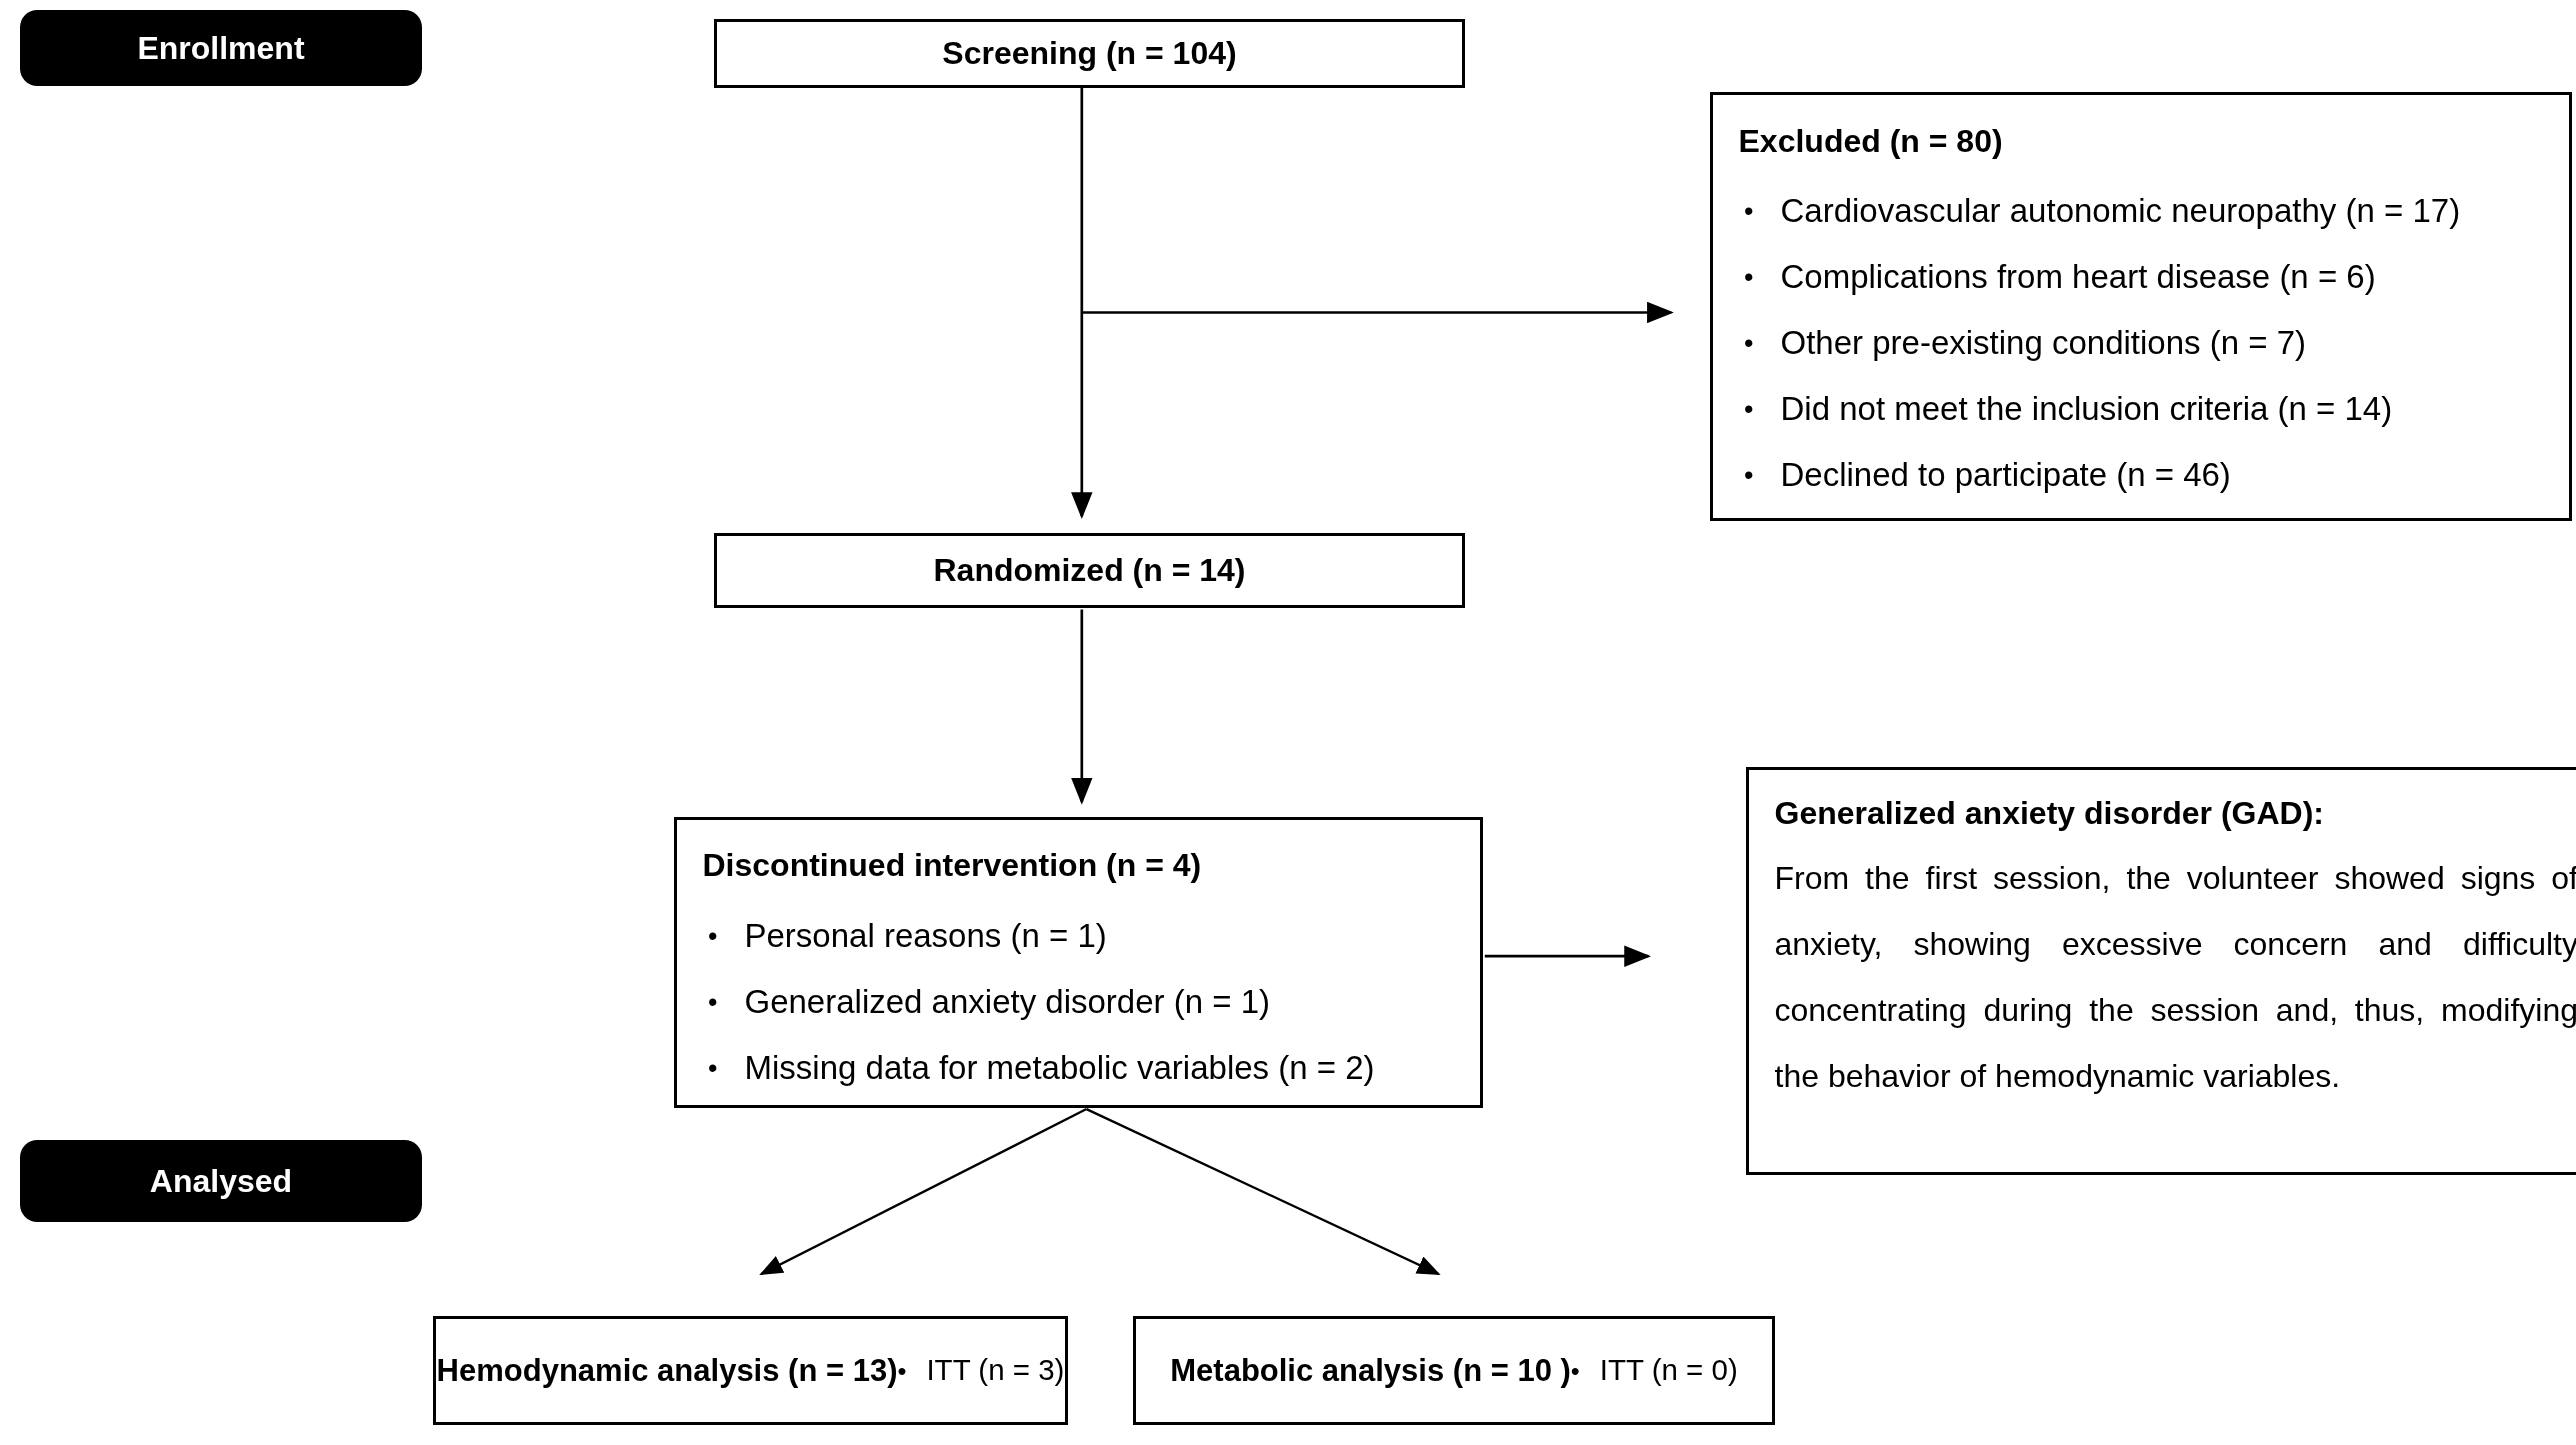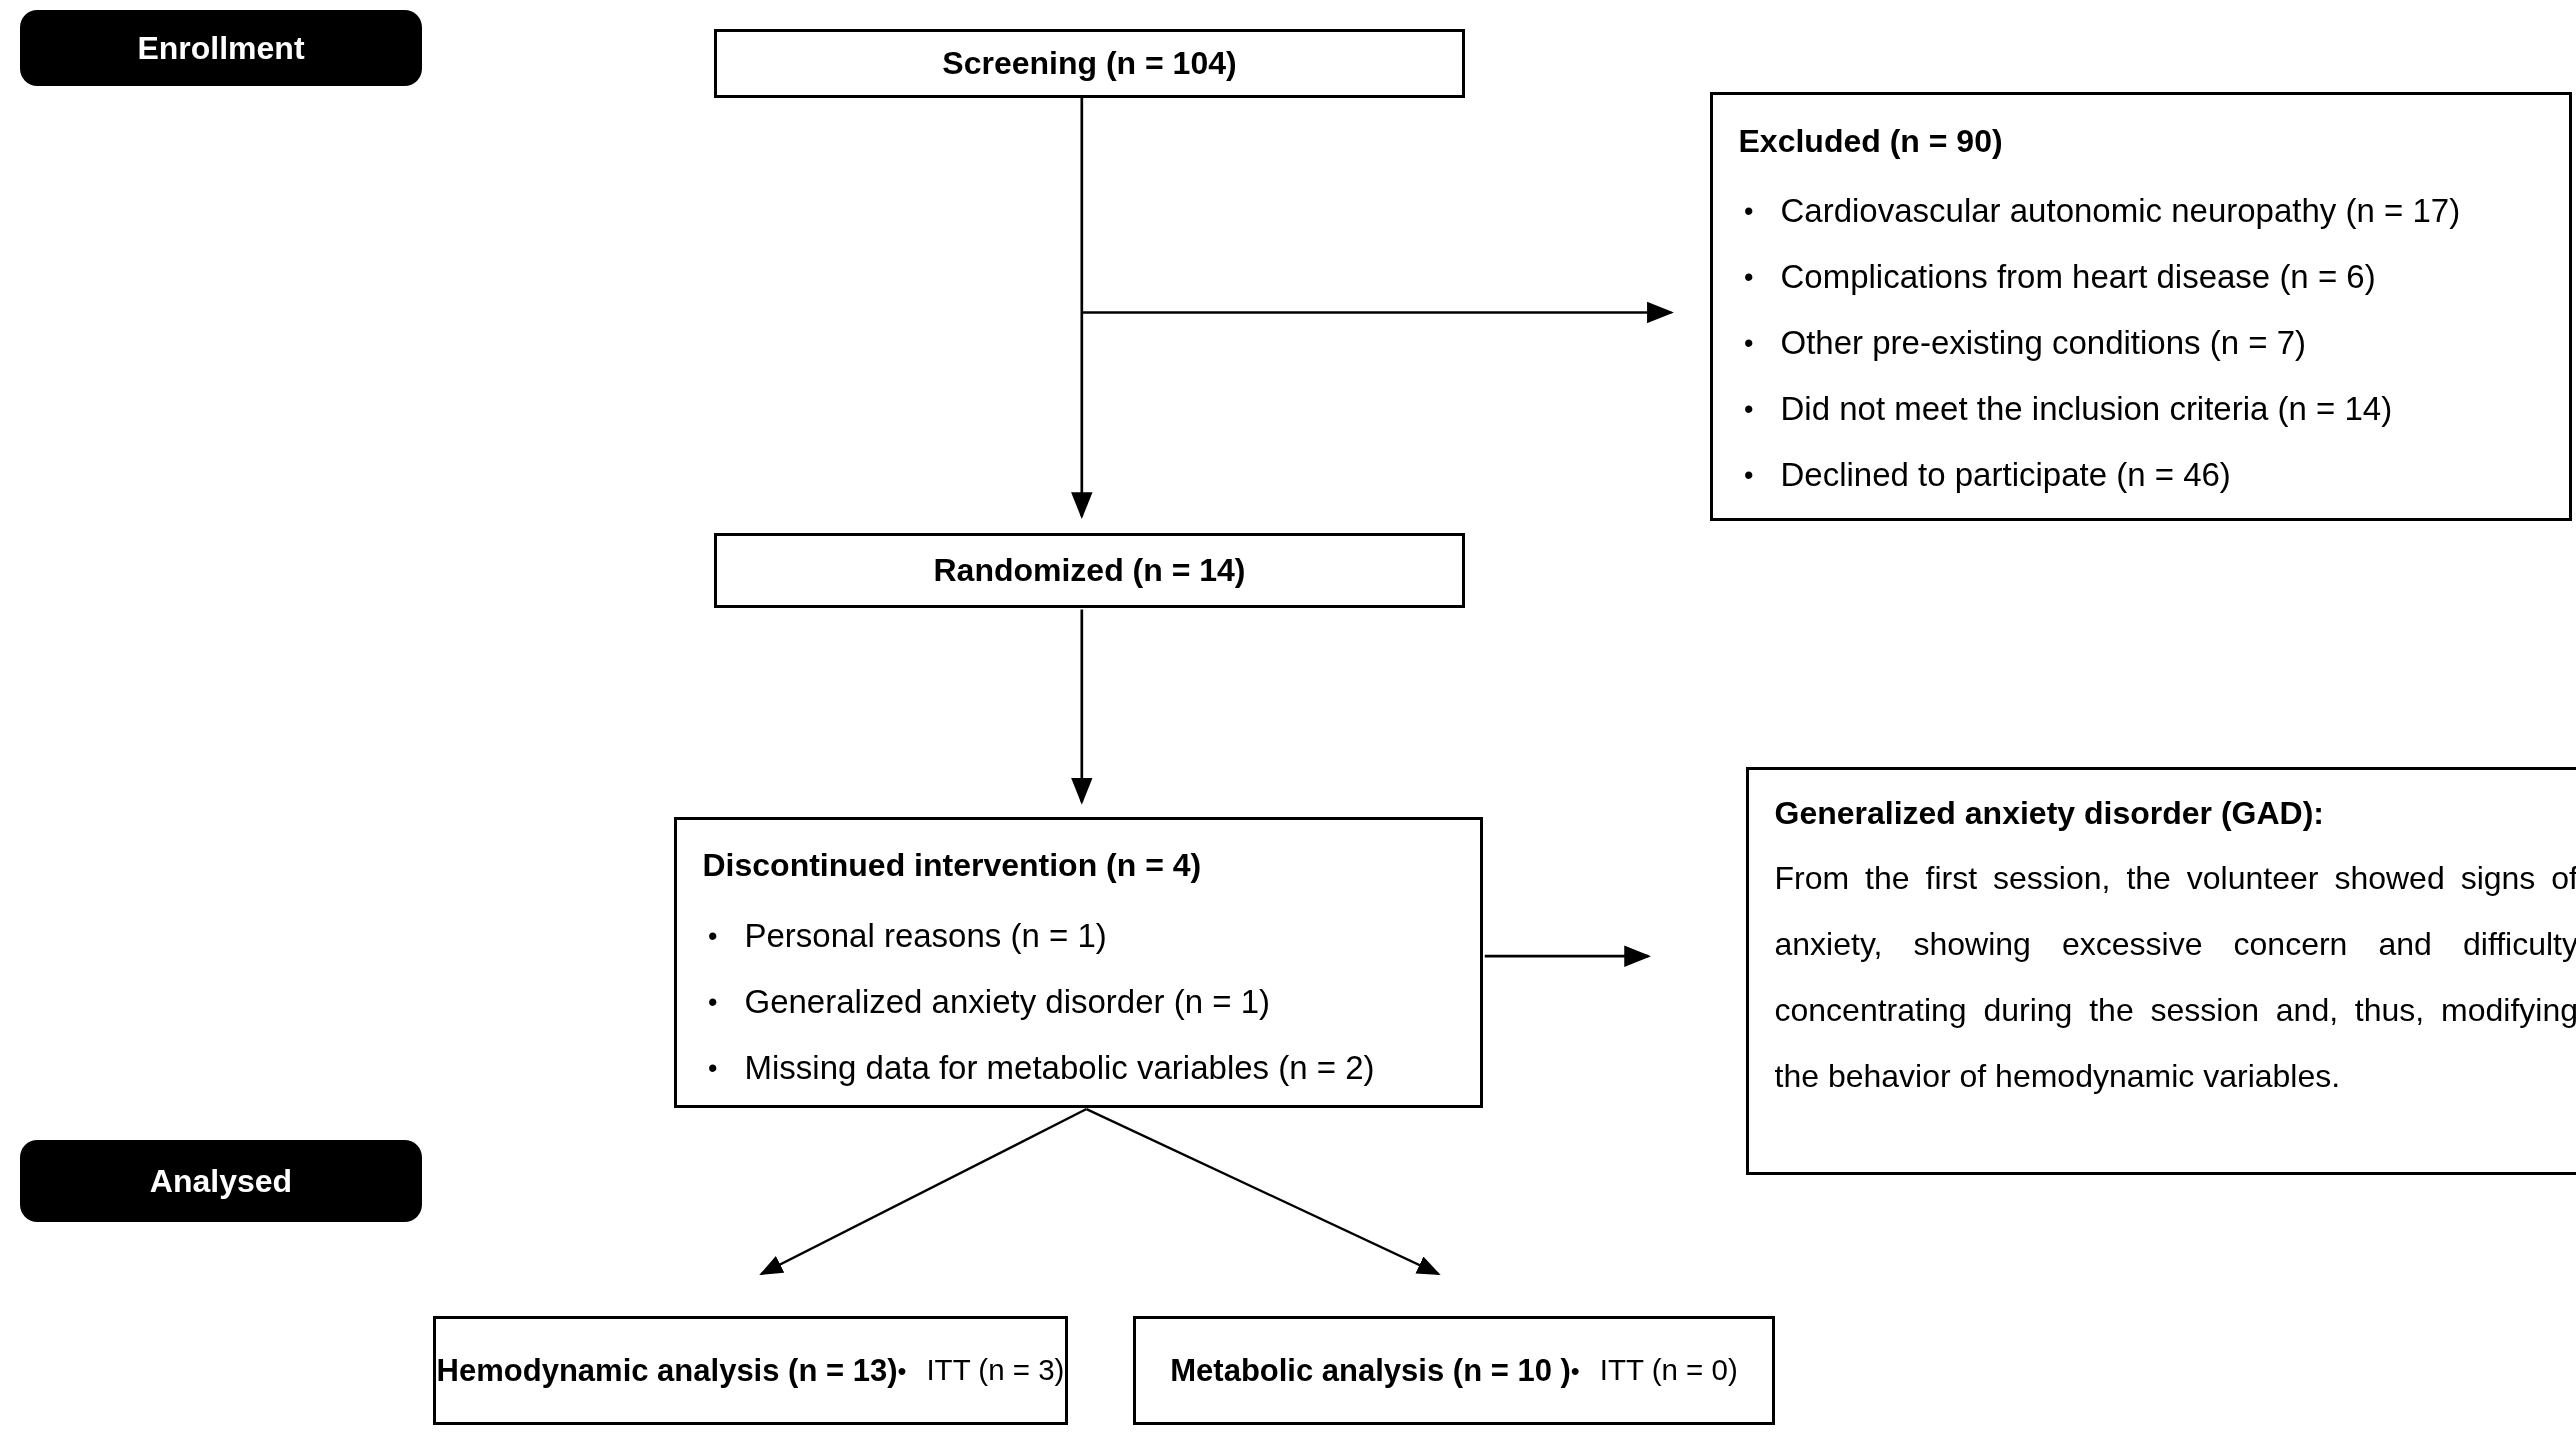--- a/index.html
+++ b/index.html
@@ -38,21 +38,21 @@
     border: 3.4px solid #000000;
     box-sizing: border-box;
   }
   .center-box {
     display: flex;
     align-items: center;
     justify-content: center;
     font-weight: bold;
     font-size: 32px;
   }
-  .box-screening   { left: 714px; top: 29px;  width: 751px; height: 69px; }
+  .box-screening   { left: 714px; top: 19px;  width: 751px; height: 69px; }
   .box-randomized  { left: 714px; top: 533px; width: 751px; height: 75px; }
 
   .box-excluded {
     left: 1710px; top: 92px; width: 862px; height: 429px;
     padding: 14.8px 12px 0 25.5px;
   }
   .box-discontinued {
     left: 674px; top: 817px; width: 809px; height: 291px;
     padding: 16px 9.4px 0 25.5px;
   }
@@ -164,21 +164,21 @@
   </div>
   <div class="ribbon ribbon-analysed">
     <span>Analysed</span>
   </div>
 
   <div class="box center-box box-screening">
     <span>Screening (n = 104)</span>
   </div>
 
   <div class="box box-excluded">
-    <div class="box-title">Excluded (n = 90)</div>
+    <div class="box-title">Excluded (n = 80)</div>
     <ul class="bullet-list">
       <li>Cardiovascular autonomic neuropathy (n = 17)</li>
       <li>Complications from heart disease (n = 6)</li>
       <li>Other pre-existing conditions (n = 7)</li>
       <li>Did not meet the inclusion criteria (n = 14)</li>
       <li>Declined to participate (n = 46)</li>
     </ul>
   </div>
 
   <div class="box center-box box-randomized">

